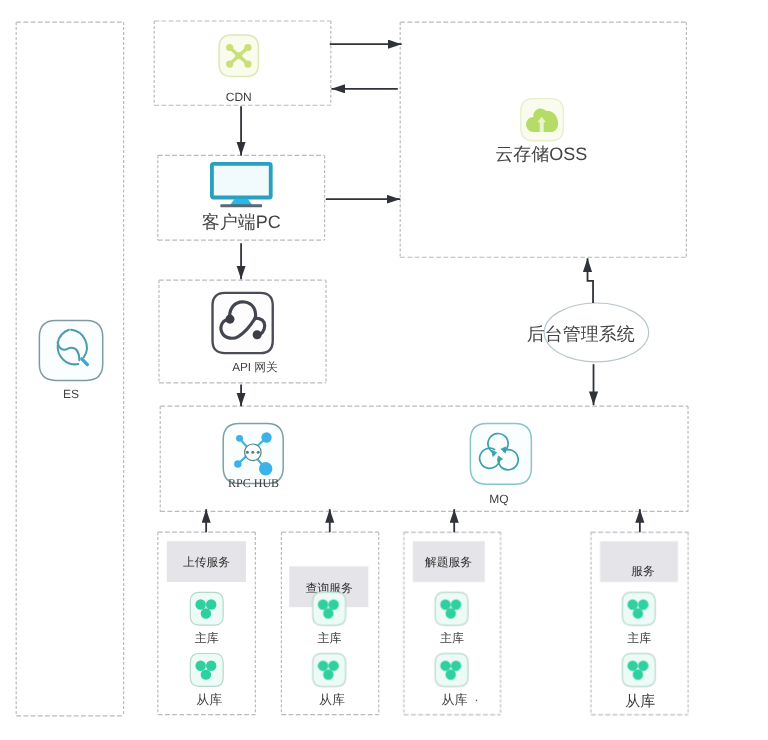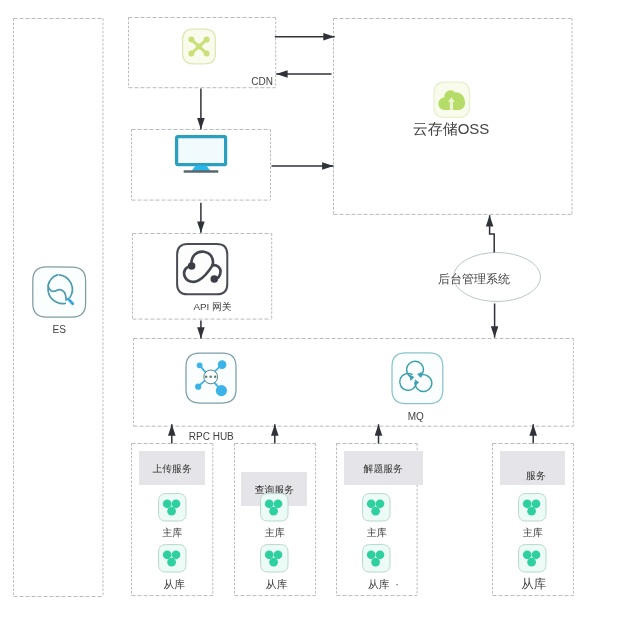--- a/index.html
+++ b/index.html
@@ -61,39 +61,40 @@
     <svg width="36" height="37" viewBox="0 0 36 37">
       <path d="M1.6 11.5 C1.6 4.6 5.2 1.2 12.2 1.2 L23.8 1.2 C30.8 1.2 34.4 4.6 34.4 11.5 L34.4 25.5 C34.4 32.4 30.8 35.8 23.8 35.8 L12.2 35.8 C5.2 35.8 1.6 32.4 1.6 25.5 Z" fill="#f9fced" stroke="#dde8b6" stroke-width="1.3"></path>
       <path d="M10.4 11.6 L25.6 25.4 M25.6 11.6 L10.4 25.4" stroke="#c9df77" stroke-width="2.9" stroke-linecap="round"></path>
       <circle cx="18" cy="18.5" r="2.9" fill="#c9df77"></circle>
       <circle cx="10.4" cy="11.6" r="3.0" fill="#c9df77"></circle>
       <circle cx="25.6" cy="11.6" r="3.0" fill="#c9df77"></circle>
       <circle cx="10.4" cy="25.4" r="3.0" fill="#c9df77"></circle>
       <circle cx="25.6" cy="25.4" r="3.0" fill="#c9df77"></circle>
     </svg>
   </div>
-  <div class="label" style="left:125px; top:76px; width:148px;text-align:right;">CDN</div>
+  <div class="label" style="left:125px; top:76px; width:148px;">CDN</div>
 
   <div class="dashbox" style="left:131.2px; top:129.2px; width:140px; height:71.6px;">
       <svg width="140" height="71.6" viewBox="0 0 140 71.6">
     <g stroke="#b8bbc0" stroke-width="1" fill="none">
       <path d="M0.5 0.5 H139.5" stroke-dasharray="4 2"></path>
       <path d="M0.5 71.1 H139.5" stroke-dasharray="4 2"></path>
       <path d="M0.5 0.5 V71.1" stroke-dasharray="2.5 1.6"></path>
       <path d="M139.5 0.5 V71.1" stroke-dasharray="2.5 1.6"></path>
     </g>
       </svg>
     </div>
   <div class="icon" style="left:175px; top:135px; width:52px; height:40px;">
     <svg width="52" height="40" viewBox="0 0 52 40">
       <rect x="1.6" y="1.6" width="49" height="28" rx="1.2" fill="#f1fbfe" stroke="#2a9fbe" stroke-width="3.2"></rect>
       <path d="M20.6 30.6 L31.4 30.6 L35.4 36 L16.6 36 Z" fill="#2ab6e8"></path>
       <rect x="8.6" y="35.3" width="34.8" height="2.4" rx="0.6" fill="#58686f"></rect>
     </svg>
   </div>
+  <div class="label cjk" style="left:131px; top:180px; width:140px;">客户端PC</div>
 
   <div class="dashbox" style="left:131.8px; top:233px; width:140.2px; height:86.6px;">
       <svg width="140.2" height="86.6" viewBox="0 0 140.2 86.6">
     <g stroke="#b8bbc0" stroke-width="1" fill="none">
       <path d="M0.5 0.5 H139.7" stroke-dasharray="4 2"></path>
       <path d="M0.5 86.1 H139.7" stroke-dasharray="4 2"></path>
       <path d="M0.5 0.5 V86.1" stroke-dasharray="2.5 1.6"></path>
       <path d="M139.7 0.5 V86.1" stroke-dasharray="2.5 1.6"></path>
     </g>
       </svg>
@@ -129,21 +130,21 @@
       <path d="M18.4 16.2 L21.9 20.8 L20.1 20.8 L20.1 28.9 L16.8 28.9 L16.8 20.8 L14.9 20.8 Z" fill="#e9f5d2"></path>
     </svg>
   </div>
   <div class="label cjk" style="left:391px; top:123px; width:120px;">云存储OSS</div>
 
   <div class="icon" style="left:452px; top:251px; width:90px; height:52px;">
     <svg width="90" height="52" viewBox="0 0 90 52">
       <ellipse cx="45" cy="26" rx="43.5" ry="24.5" fill="#ffffff" stroke="#b9c7cc" stroke-width="1"></ellipse>
     </svg>
   </div>
-  <div class="label cjk" style="left:429px; top:272.5px; width:90px; font-size:12px;">后台管理系统</div>
+  <div class="label cjk" style="left:439px; top:272.5px; width:90px; font-size:15px;">后台管理系统</div>
 
   <div class="dashbox" style="left:132.7px; top:337.6px; width:440.9px; height:88.7px;">
       <svg width="440.9" height="88.7" viewBox="0 0 440.9 88.7">
     <g stroke="#b8bbc0" stroke-width="1" fill="none">
       <path d="M0.5 0.5 H440.4" stroke-dasharray="4 2"></path>
       <path d="M0.5 88.2 H440.4" stroke-dasharray="4 2"></path>
       <path d="M0.5 0.5 V88.2" stroke-dasharray="2.5 1.6"></path>
       <path d="M440.4 0.5 V88.2" stroke-dasharray="2.5 1.6"></path>
     </g>
       </svg>
@@ -155,21 +156,21 @@
       <circle cx="14.6" cy="13.3" r="2.9" fill="#3bb3e8"></circle>
       <circle cx="37.1" cy="12.6" r="4.3" fill="#3bb3e8"></circle>
       <circle cx="13.2" cy="34.7" r="3.1" fill="#3bb3e8"></circle>
       <circle cx="36.4" cy="38.6" r="5.6" fill="#3bb3e8"></circle>
       <circle cx="25.7" cy="24.9" r="6.9" fill="#fbffff" stroke="#53848d" stroke-width="1"></circle>
       <circle cx="21.1" cy="24.8" r="1.25" fill="#5f7f68"></circle>
       <circle cx="25.7" cy="24.8" r="1.25" fill="#5f7f68"></circle>
       <circle cx="30.2" cy="24.8" r="1.25" fill="#5f7f68"></circle>
     </svg>
   </div>
-  <div class="label" style="left:161.3px; top:431px; width:100px;">RPC HUB</div>
+  <div class="label" style="left:161.3px; top:398px; width:100px;font-family:Liberation Serif, serif;">RPC HUB</div>
   <div class="icon" style="left:390.6px; top:351.9px; width:52.8px; height:52.6px;">
     <svg width="52.8" height="52.6" viewBox="0 0 52.8 52.6">
       <path d="M1 14.6 C1 5.4 5.4 1 14.6 1 L38.2 1 C47.4 1 51.8 5.4 51.8 14.6 L51.8 38 C51.8 47.2 47.4 51.6 38.2 51.6 L14.6 51.6 C5.4 51.6 1 47.2 1 38 Z" fill="#fafeff" stroke="#8ac3cb" stroke-width="1.25"></path>
       <g fill="none" stroke="#3c9fae" stroke-width="1.4" stroke-linecap="butt">
         <path d="M28.91 24.52 A8.4 8.4 0 1 0 21.2 25.6"></path>
         <path d="M21.6 22.81 A8.4 8.4 0 1 0 25.5 30.0"></path>
         <path d="M24.1 30.17 A8.4 8.4 0 1 0 28.3 23.8"></path>
       </g>
       <g fill="#3c9fae" stroke="#3c9fae" stroke-width="0.7">
         <path d="M18.8 23.2 L22.9 25.2 L19.8 28.4 Z"></path>
@@ -246,21 +247,21 @@
       <div class="dashbox" style="left: 335.9px; top: 443.4px; width: 81.6px; height: 153.1px;">
         <svg width="81.6" height="153.1" viewBox="0 0 81.6 153.1">
     <g stroke="#b8bbc0" stroke-width="1" fill="none">
       <path d="M0.5 0.5 H81.1" stroke-dasharray="4 2"></path>
       <path d="M0.5 152.6 H81.1" stroke-dasharray="4 2"></path>
       <path d="M0.5 0.5 V152.6" stroke-dasharray="2.5 1.6"></path>
       <path d="M81.1 0.5 V152.6" stroke-dasharray="2.5 1.6"></path>
     </g>
         </svg>
       </div>
-      <div class="graybox" style="left: 343.7px; top: 451.4px; width: 79px; height: 33.3px; text-align: right;">
+      <div class="graybox" style="left: 343.7px; top: 451.4px; width: 60px; height: 33.3px; text-align: right;">
         <span>解题服务</span>
       </div>
       <div class="icon" style="left: 362.4px; top: 492.6px; width: 28.6px; height: 28.6px;">
         <svg width="28.6" height="28.6" viewBox="0 0 28.6 28.6">
       <path d="M0.6 8.1 C0.6 3.1 3.1 0.6 8.1 0.6 L20.5 0.6 C25.5 0.6 28 3.1 28 8.1 L28 20.5 C28 25.5 25.5 28 20.5 28 L8.1 28 C3.1 28 0.6 25.5 0.6 20.5 Z" fill="#edfbf6" stroke="#b7d7cd" stroke-width="1"></path>
       <circle cx="9.2" cy="10.8" r="4.35" fill="#2fd0a0"></circle>
       <circle cx="18" cy="10.8" r="4.35" fill="#2fd0a0"></circle>
       <circle cx="13.6" cy="18.2" r="4.35" fill="#2fd0a0"></circle>
     </svg>
       </div>

